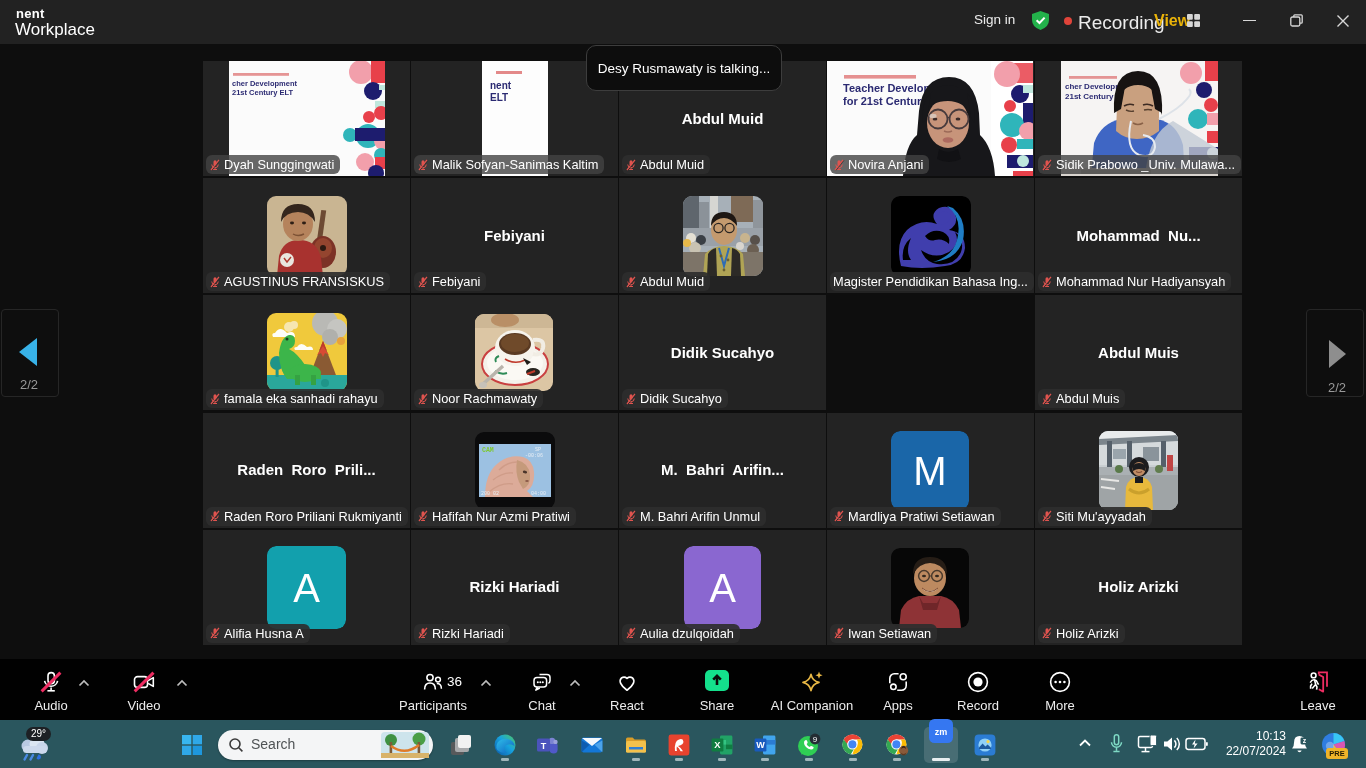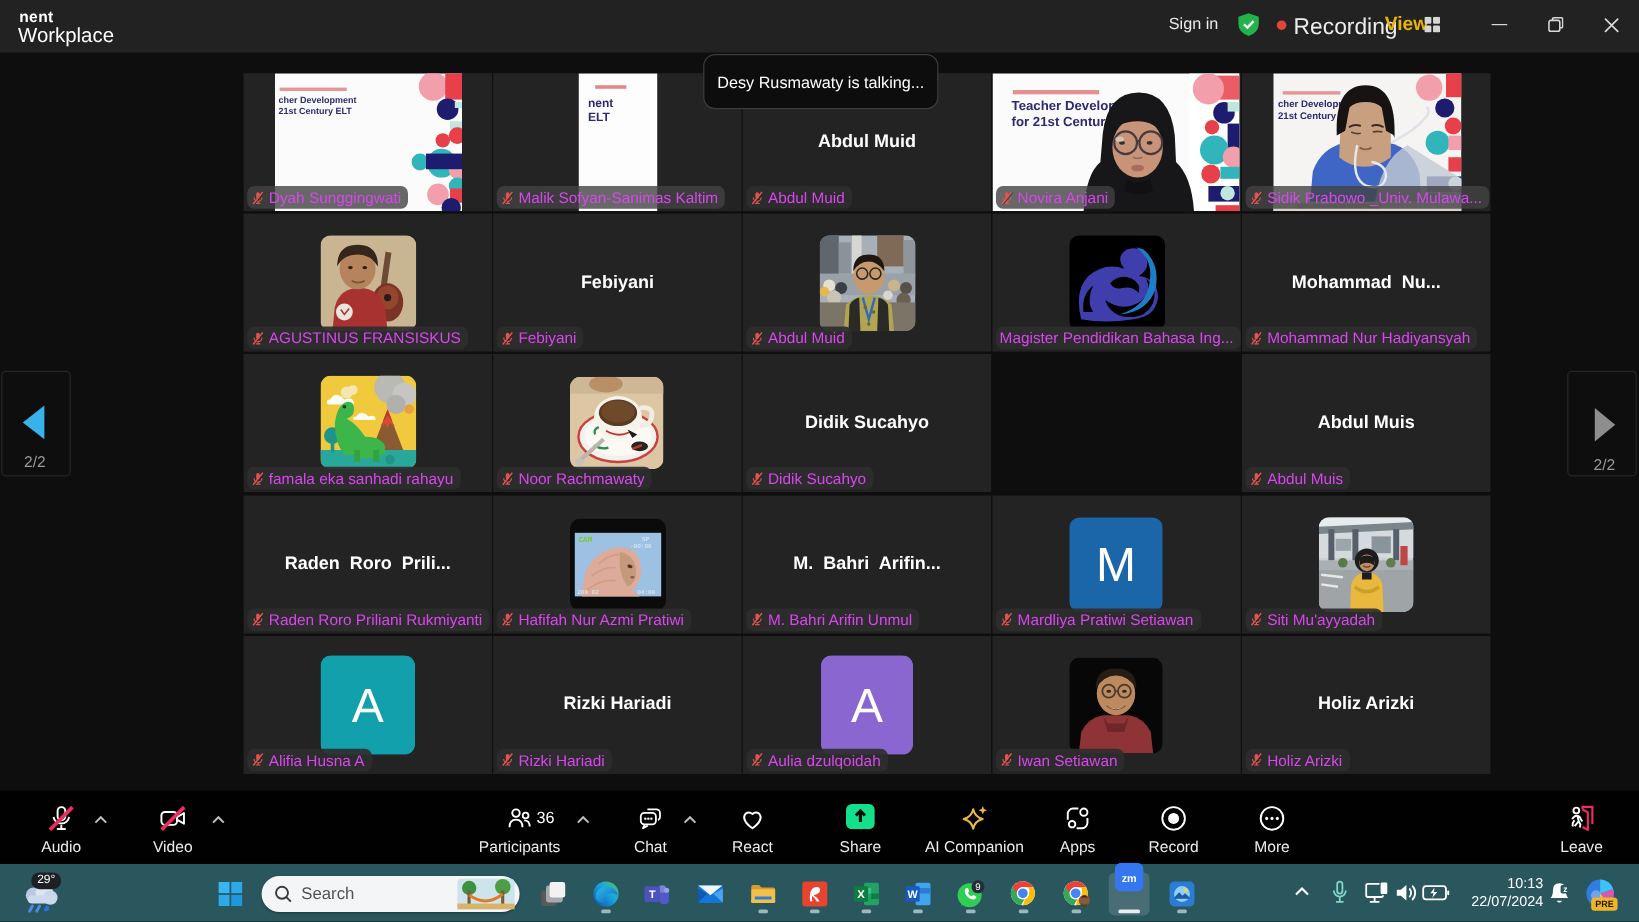--- a/index.html
+++ b/index.html
@@ -6,21 +6,21 @@
   font-family:"Liberation Sans", sans-serif; }
 #titlebar { position:absolute; left:0; top:0; width:1366px; height:44px; background:#222222; }
 #stage { position:absolute; left:0; top:44px; width:1366px; height:615px; background:#0e0e0e; }
 #gallery { position:absolute; left:163px; top:17px; width:1040px; height:587px;margin-left:40px; }
 .tile { position:absolute; width:207px; height:115px; background:#232323; overflow:hidden; }
 .bigname { position:absolute; left:0; top:50%; width:100%; transform:translateY(-54%);
   text-align:center; color:#fff; font-weight:bold; font-size:15px; }
 .lab { position:absolute; left:3px; bottom:2px; height:19px; border-radius:6px;
   background:rgba(46,46,46,.92); display:flex; align-items:center; padding:0 6px 0 3px;
   max-width:204px; gap:3px; }
-.lab span { color:#d946ef; font-size:12.8px; white-space:nowrap; overflow:hidden; }
+.lab span { color:#ffffff; font-size:12.8px; white-space:nowrap; overflow:hidden; }
 .lab.vlab { background:rgba(66,66,66,.8); }
 #toolbar { position:absolute; left:0; top:659px; width:1366px; height:61px; background:#010101; }
 .tblab { position:absolute; top:39px; transform:translateX(-50%); font-size:13px; color:#ececec; white-space:nowrap; }
 #taskbar { position:absolute; left:0; top:720px; width:1366px; height:48px; background:#2a565e; }
 #tooltip { position:absolute; left:586px; top:45px; width:196px; height:46px; border-radius:10px;
   background:#0d0d0d; border:1px solid #3d3d3d; color:#fff; font-size:13.5px;
   display:flex; align-items:center; justify-content:center; z-index:40; }
 .pagebox { position:absolute; width:58px; height:88px; border:1px solid #262626; border-radius:4px; }
 .pagelbl { position:absolute; font-size:13px; color:#999; }
 </style></head>

